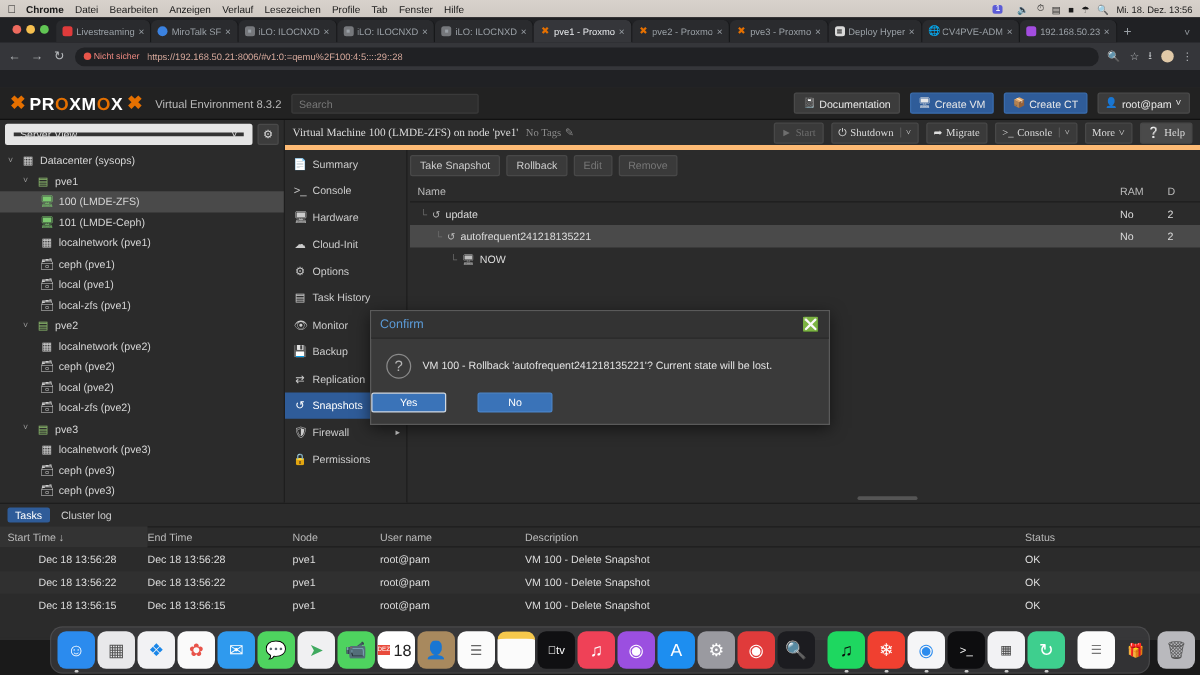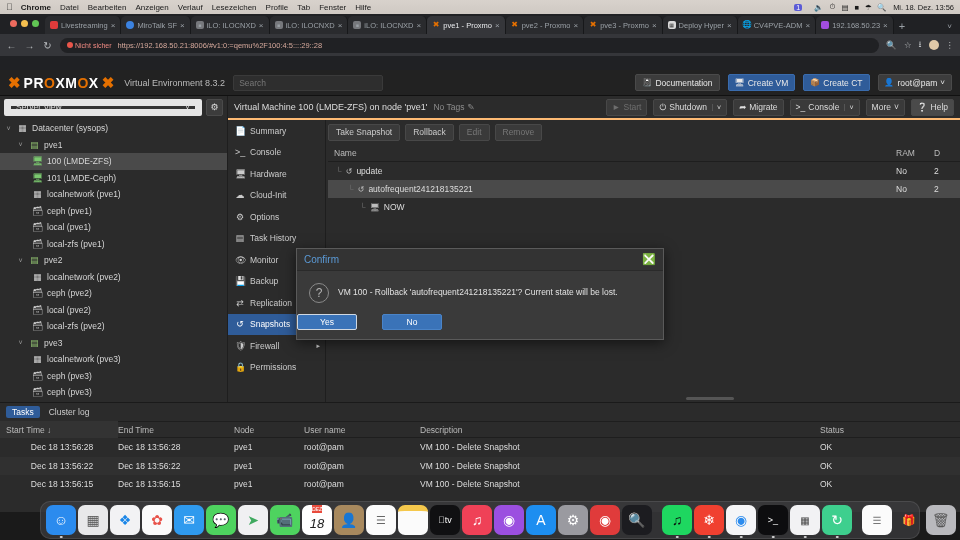--- a/index.html
+++ b/index.html
@@ -125,21 +125,21 @@
     padding-left: 7px; font-size: 8.5px; color: #ccc; white-space: nowrap;
   }
   .vmi.sel { background: #2f5c99; color: #fff; }
   .vmi .vi { width: 10px; text-align: center; font-size: 9px; }
   .vmi .arr { margin-left: auto; padding-right: 5px; font-size: 7px; }
 
   
   .content { flex: 1; background: #2b2b2b; position: relative; }
   .content-top {
     height: 24px; display: flex; align-items: center; gap: 6px;
-    padding: 0 6px; border-bottom: 2px solid #fdba74; background: #2b2b2b;
+    padding: 0 6px; border-bottom: 4px solid #fdba74; background: #2b2b2b; font-family: Liberation Serif, serif;
   }
   .vm-title { font-size: 9px; color: #ddd; white-space: nowrap; }
   .no-tags { font-size: 8.5px; color: #8c8c8c; display: flex; align-items: center; gap: 3px; }
   .ct-spacer { flex: 1; }
   .tbtn {
     height: 17px; border-radius: 2px; font-size: 8.5px; color: #ddd;
     display: flex; align-items: center; gap: 3px; padding: 0 5px;
     background: #3a3a3a; border: 1px solid #484848; white-space: nowrap;
   }
   .tbtn.dis { color: #6e6e6e; }
@@ -226,21 +226,21 @@
     background: rgba(60,60,62,.72); border: 1px solid rgba(255,255,255,.10);
     border-radius: 10px; display: flex; align-items: center; padding: 0 5px; gap: 2px;
   }
   .dock-icon {
     width: 30px; height: 30px; border-radius: 7px; position: relative;
     display: flex; align-items: center; justify-content: center;
     font-size: 14px; color: #fff; flex: 0 0 30px;
   }
   .dock-sep { width: 1px; height: 26px; background: rgba(255,255,255,.18); margin: 0 3px; }
   .run-dot { position: absolute; bottom: -3px; left: 50%; transform: translateX(-50%); width: 2.5px; height: 2.5px; border-radius: 50%; background: #cfcfcf; }
-  .cal-ic { background: #fff; display: flex; flex-direction: column; overflow: hidden; font-style: italic; }
+  .cal-ic { background: #fff; display: flex; flex-direction: row; overflow: hidden; }
   .cal-top { height: 8px; background: #e94b3c; color:#fff; font-size: 5px; line-height: 8px; text-align: center; }
   .cal-day { flex: 1; color: #222; font-size: 13px; line-height: 21px; text-align: center; }
   .desktop-bg { position: absolute; inset: 0; background: linear-gradient(160deg,#2a2a33,#14141a); z-index: -1; }
 </style>
 </head>
 <body>
 
 <div class="desktop-bg"></div>
 
 <div class="menubar">

